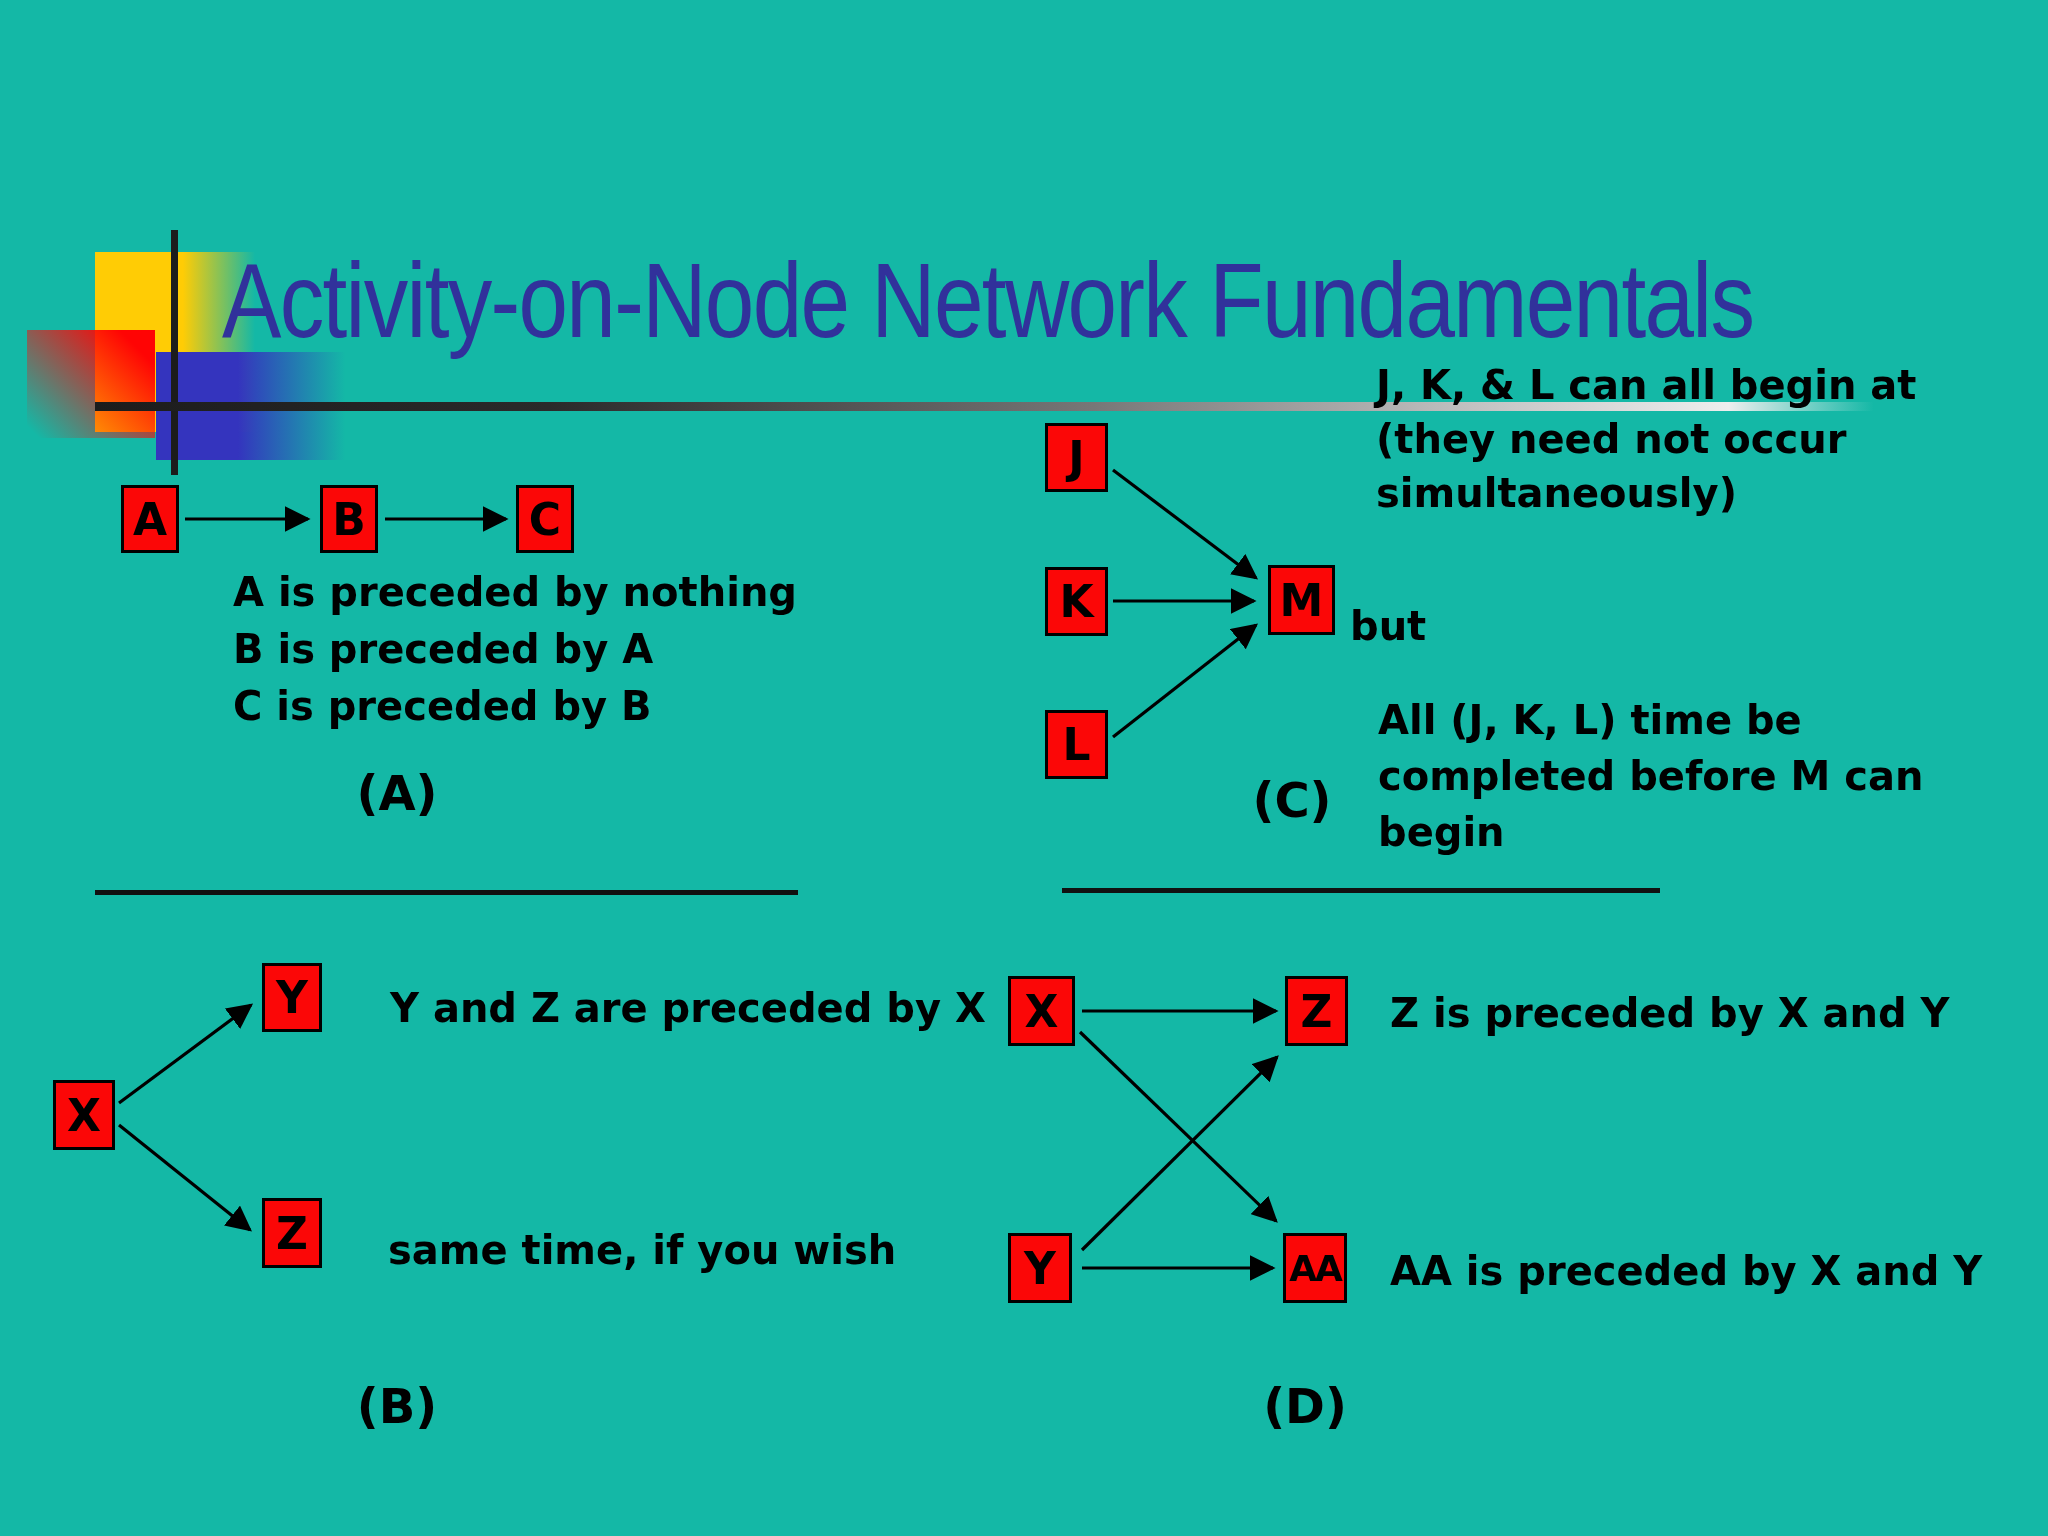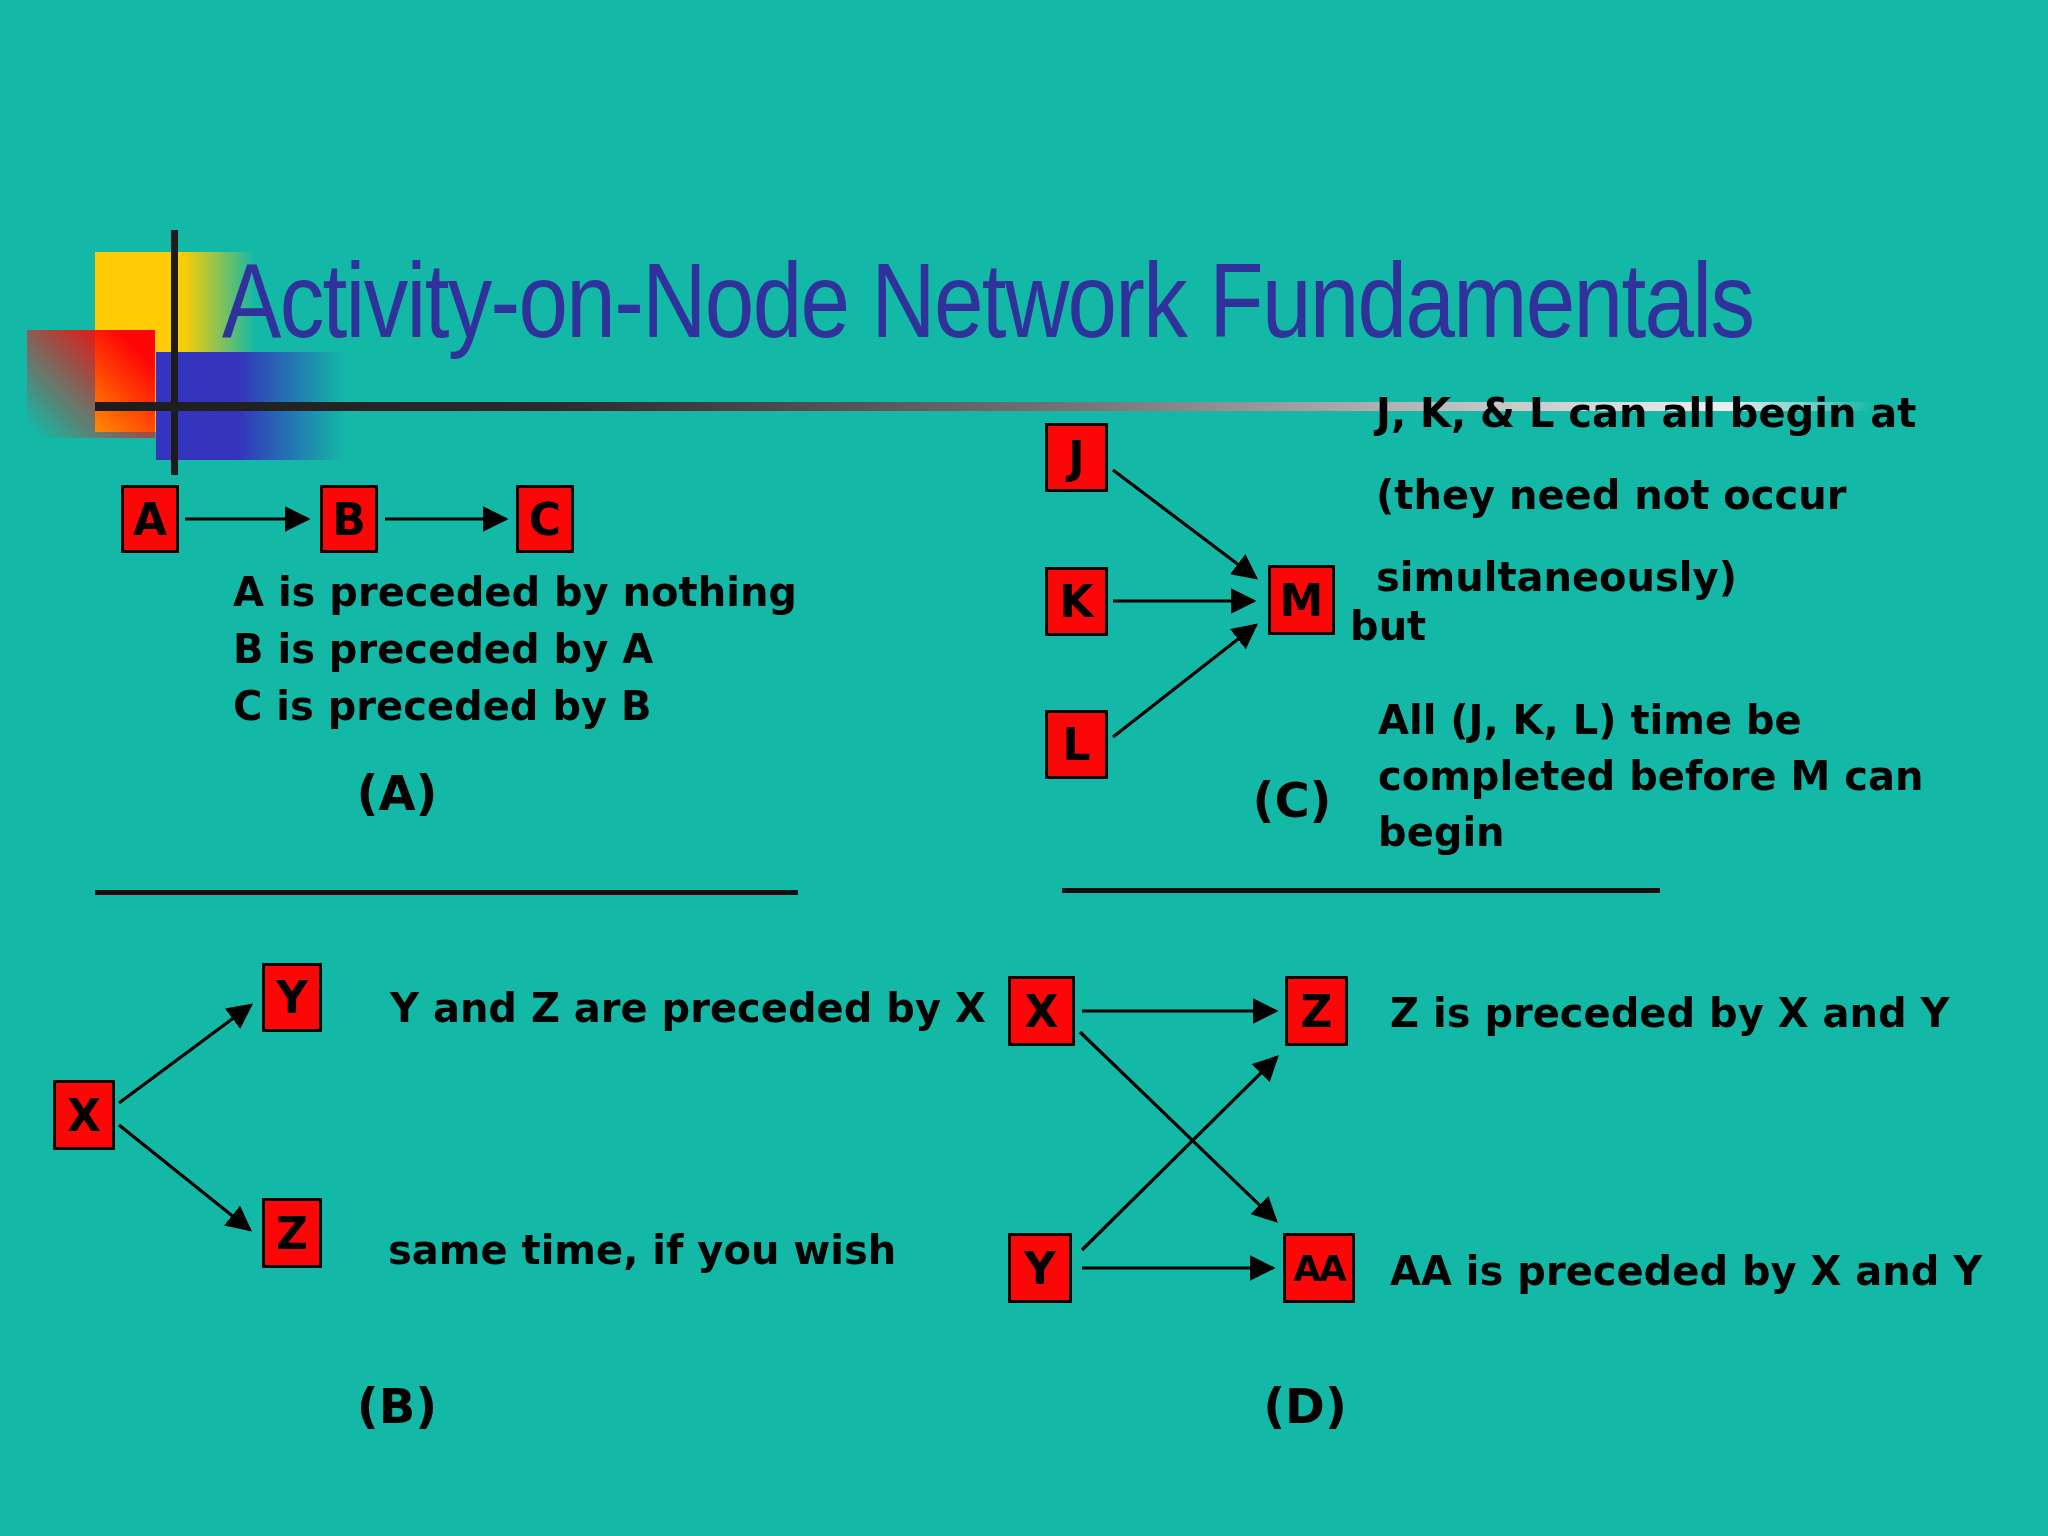--- a/index.html
+++ b/index.html
@@ -32,21 +32,21 @@
   
   .node{
     position:absolute;background:#FB0707;border:3px solid #000;
     display:flex;align-items:center;justify-content:center;
     font-weight:bold;font-size:44px;color:#000;box-sizing:border-box;
   }
   .node.small-label{font-size:36px;letter-spacing:-2px;}
   
   .cap{position:absolute;font-weight:bold;font-size:40px;color:#000;white-space:nowrap;}
   .cap .ln{height:57px;line-height:57px;}
-  .note .ln{height:54px;line-height:54px;margin-top:28px;}
+  .note .ln{height:54px;line-height:54px;}
   .notelow .ln{height:56px;line-height:56px;}
   .sec-label{position:absolute;font-weight:bold;font-size:48px;color:#000;
     width:110px;text-align:center;white-space:nowrap;}
   svg.edges{position:absolute;left:0;top:0;}
 </style>
 </head>
 <body>
 
 <div id="slide">
 
@@ -119,19 +119,19 @@
 
   <div class="cap" style="left:390px;top:980px;line-height:57px;">Y and Z are preceded by X</div>
   <div class="cap" style="left:388px;top:1222px;">
     <div class="ln">same time, if you wish</div>
   </div>
   <div class="sec-label" style="left:342px;top:1378px;">(B)</div>
 
   <div class="node" style="left:1008px;top:976px;width:67px;height:70px;">X</div>
   <div class="node" style="left:1285px;top:976px;width:63px;height:70px;">Z</div>
   <div class="node" style="left:1008px;top:1233px;width:64px;height:70px;">Y</div>
-  <div class="node small-label" style="left:1283px;top:1233px;width:72px;height:70px;">AA</div>
+  <div class="node small-label" style="left:1283px;top:1233px;width:64px;height:70px;">AA</div>
 
   <div class="cap" style="left:1390px;top:988px;line-height:50px;">Z is preceded by X and Y</div>
   <div class="cap" style="left:1390px;top:1246px;line-height:50px;">AA is preceded by X and Y</div>
   <div class="sec-label" style="left:1250px;top:1378px;">(D)</div>
 
 </div>
 
 </body></html>

